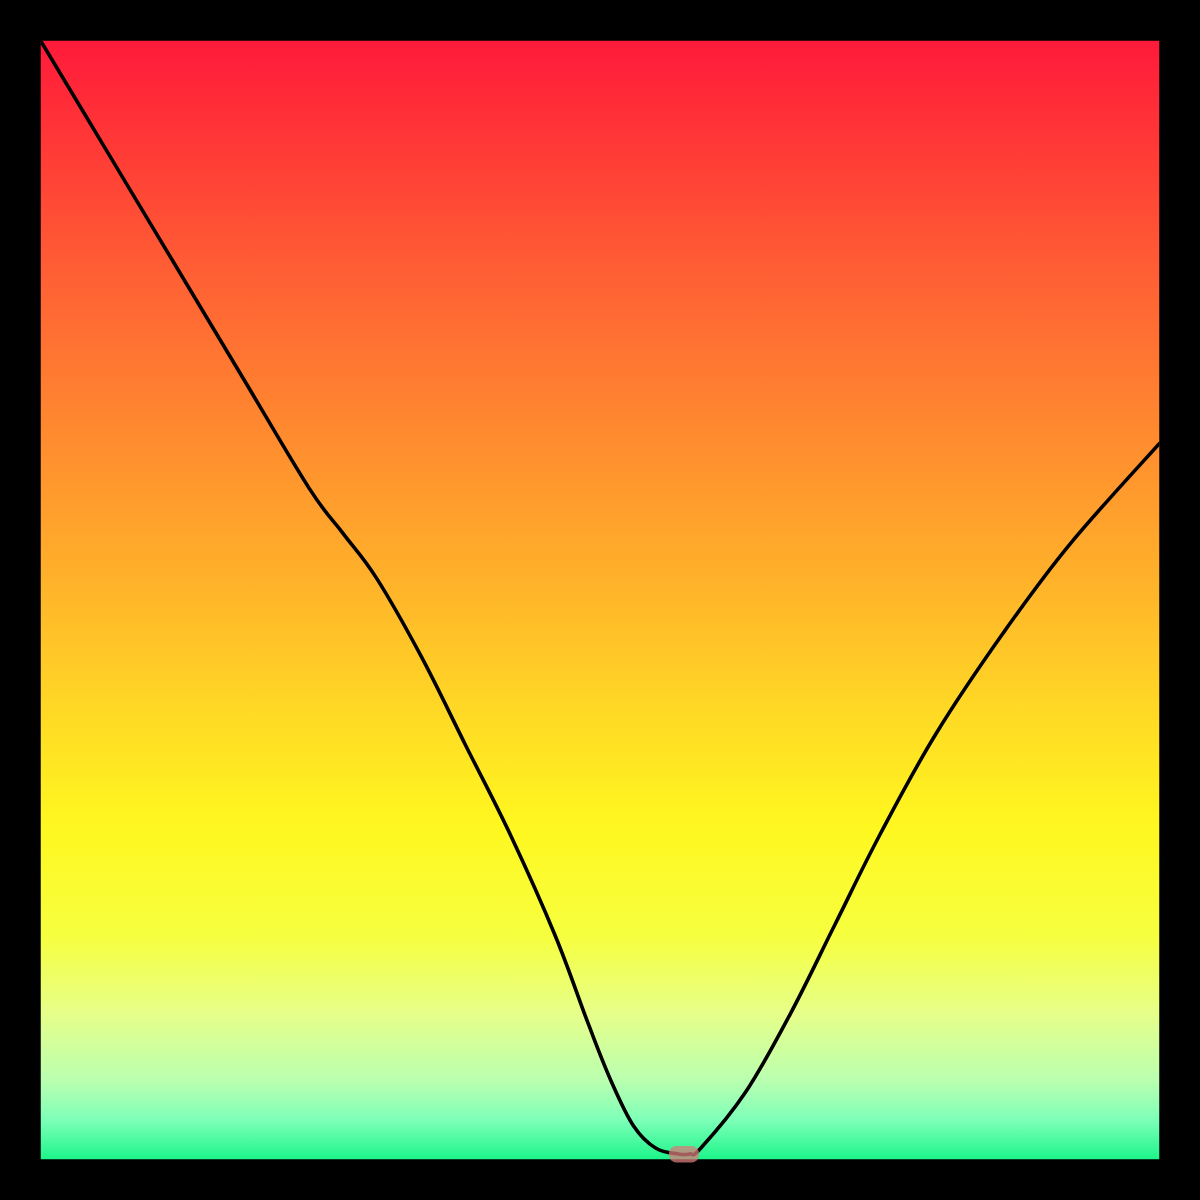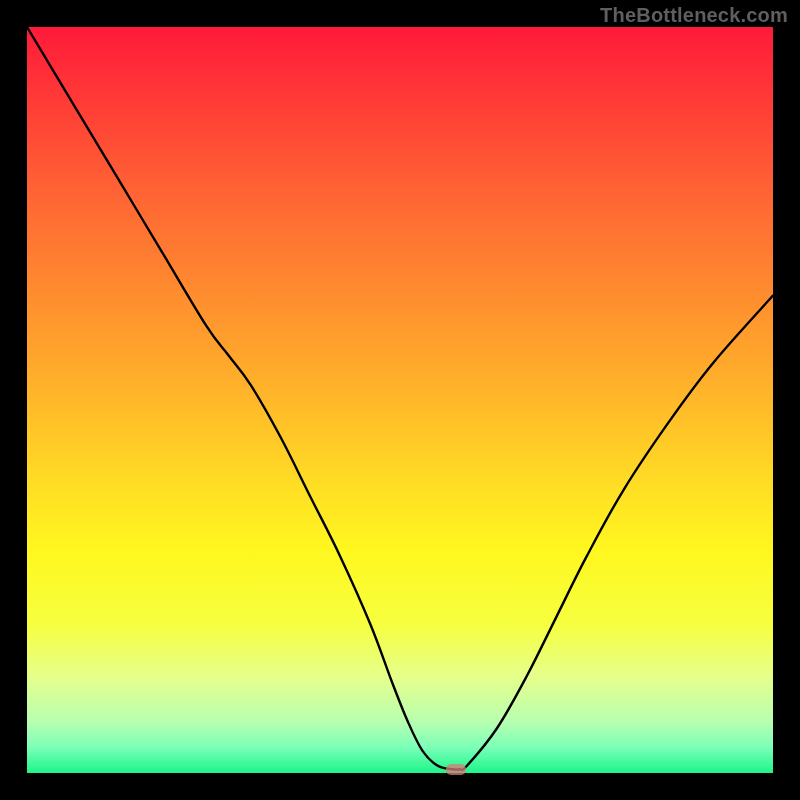--- a/index.html
+++ b/index.html
@@ -49,21 +49,20 @@
     background: #d97b7b;
     opacity: 0.75;
     z-index: 4;
   }
 </style>
 </head>
 <body>
 
 <div class="frame">
 
-  <div class="watermark">TheBottleneck.com</div>
 
   <div class="plot-outer">
     <svg class="plot" viewBox="0 0 746 746" preserveAspectRatio="none">
       <defs>
         <linearGradient id="bg-grad" x1="0" y1="0" x2="0" y2="1">
             <stop offset="0%" stop-color="#ff1a3a"></stop>
             <stop offset="10%" stop-color="#ff3b36"></stop>
             <stop offset="22%" stop-color="#ff6334"></stop>
             <stop offset="35%" stop-color="#ff8a2f"></stop>
             <stop offset="48%" stop-color="#ffb12a"></stop>

